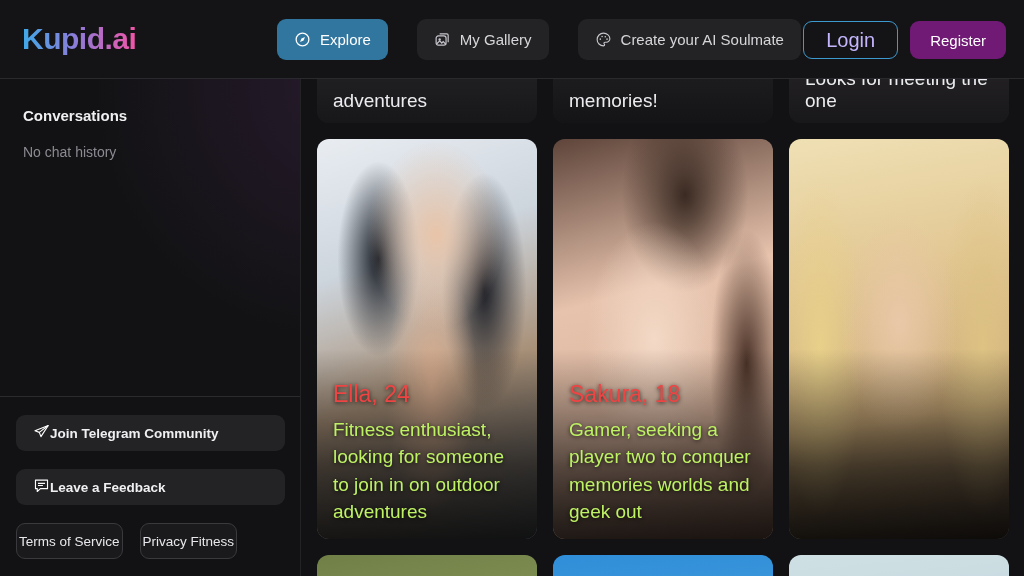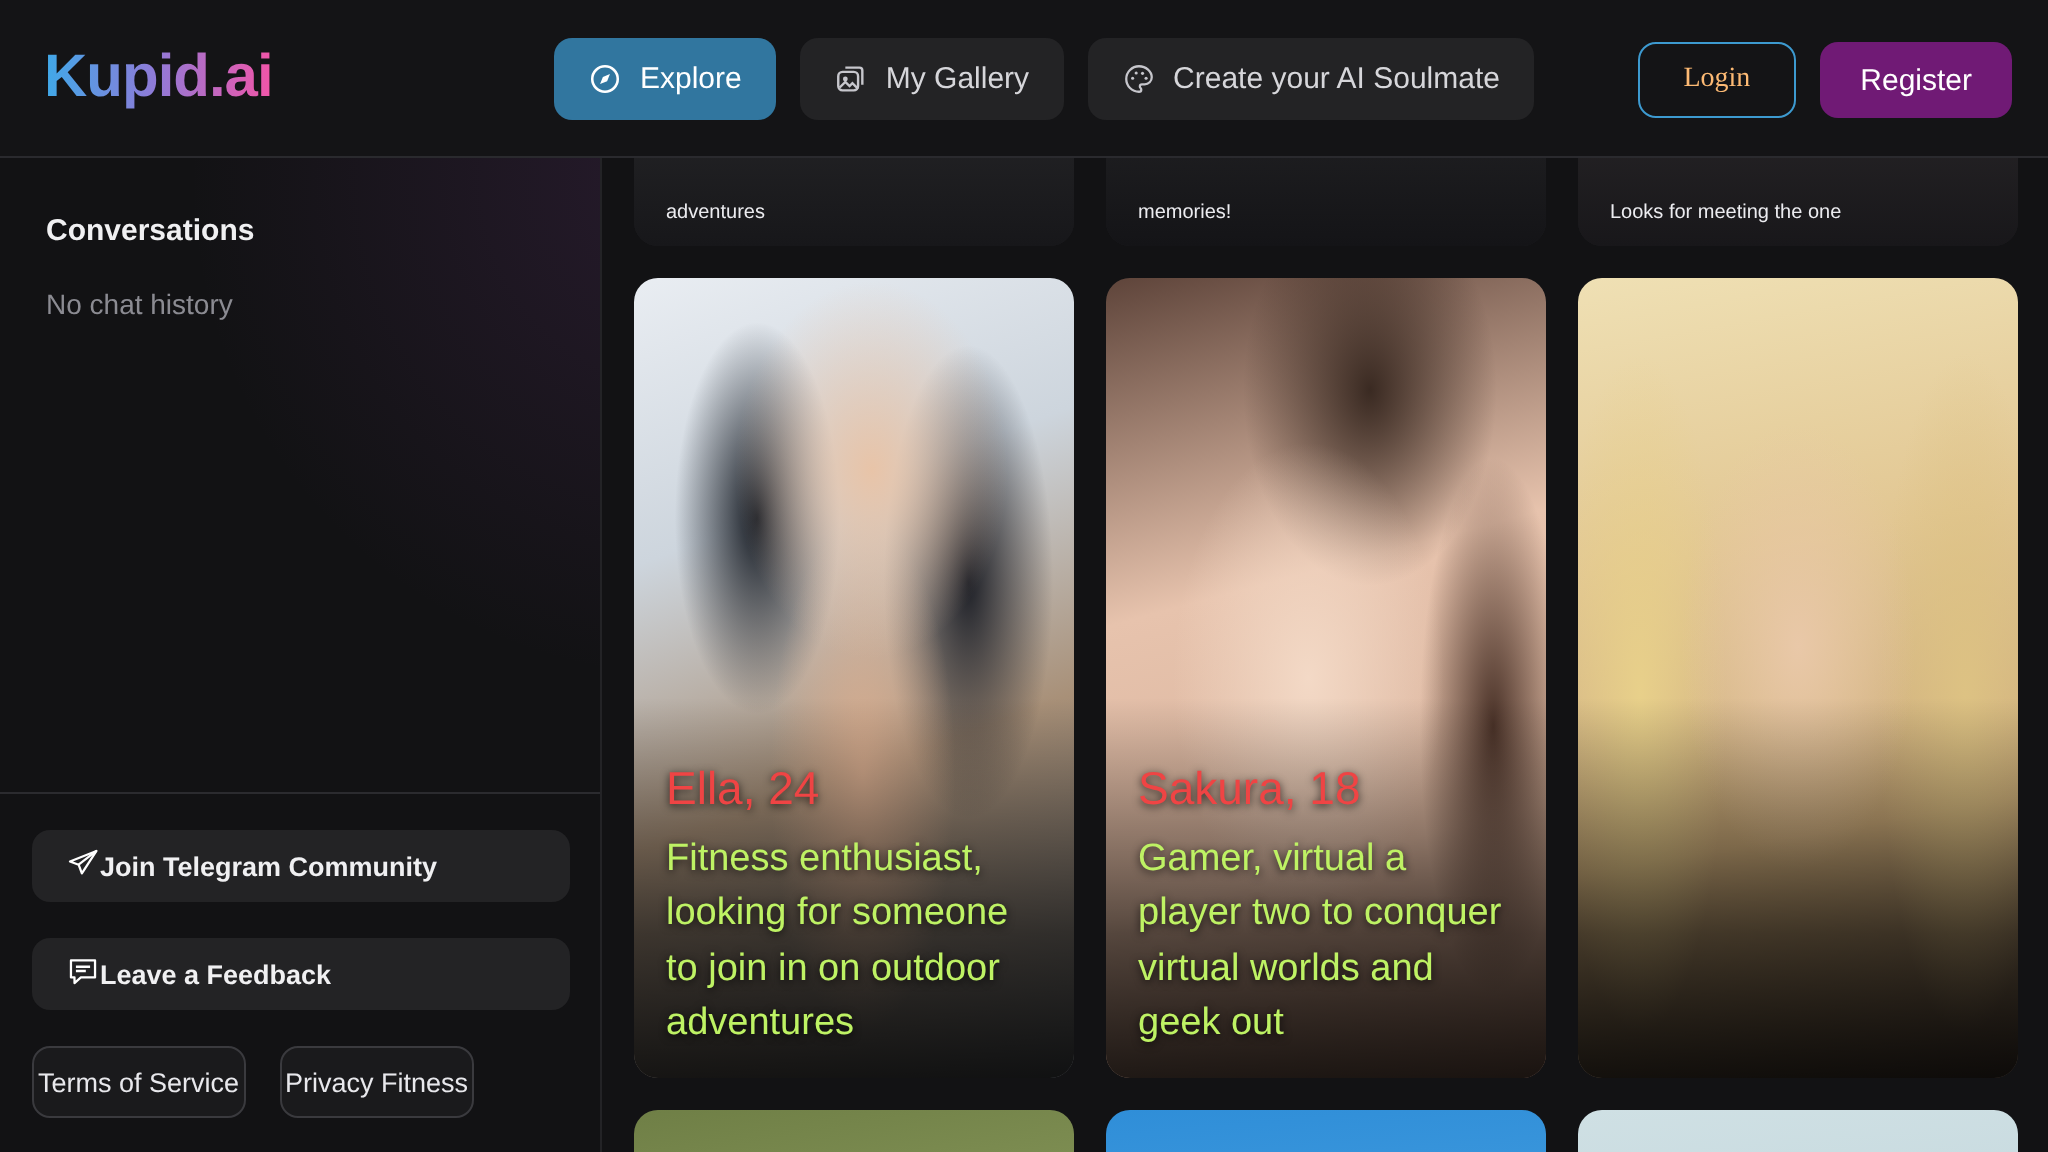--- a/index.html
+++ b/index.html
@@ -21,41 +21,41 @@
   }
   .logo {
     position: absolute; left: 22px; top: 50%; transform: translateY(-50%);
     font-size: 30px; font-weight: bold; letter-spacing: -0.5px;
     background: linear-gradient(90deg, #3fa9e8 0%, #8e7bd8 48%, #f255a8 100%);
     -webkit-background-clip: text; background-clip: text;
     -webkit-text-fill-color: transparent; color: #c06ac0;
   }
   .nav {
     position: absolute; left: 277px; top: 19px;
-    display: flex; align-items: center; gap: 12px;
+    display: flex; align-items: center; gap: 29px;
   }
   .nav-btn {
     display: flex; align-items: center; gap: 9px;
     height: 41px; padding: 0 17px;
     border-radius: 9px;
     background: #232325;
     color: #d6d6da; font-size: 15px;
     border: none; cursor: pointer; white-space: nowrap;
   }
   .nav-btn.active { background: #31769f; color: #ffffff; }
   .nav-btn svg { display: block; }
 
   .auth {
     position: absolute; right: 18px; top: 21px;
     display: flex; align-items: center; gap: 12px;
   }
   .btn-login {
     height: 38px; padding: 0 22px; border-radius: 9px;
     background: transparent; border: 1.5px solid #3d9ad0;
-    color: #fdba74; font-size: 14px; cursor: pointer; font-family: Liberation Serif, serif;
+    color: #c4b5fd; font-size: 20px; cursor: pointer;
   }
   .btn-register {
     height: 38px; padding: 0 20px; border-radius: 9px;
     background: #701a75; border: none;
     color: #ffffff; font-size: 15px; cursor: pointer; text-align: center;
   }
 
   
   .sidebar {
     position: absolute; left: 0; top: 79px; width: 301px; height: 497px;
@@ -123,21 +123,21 @@
   .card-name {
     font-size: 23px; color: #ef4444; margin-bottom: 8px;
     text-shadow: 0 1px 4px rgba(0,0,0,0.8);
   }
   .card-desc {
     font-size: 19px; line-height: 1.45; color: #bef264;
     text-shadow: 0 1px 4px rgba(0,0,0,0.8);
   }
   .card-cut-text {
     position: absolute; left: 16px; bottom: 11px; right: 14px;
-    font-size: 10px; color: #ececf0;
+    font-size: 19px; color: #ececf0;
   }
 
   
   .img-ella {
     background:
       radial-gradient(ellipse 50% 38% at 54% 24%, #e8c4a8 0%, rgba(232,196,168,0) 62%),
       radial-gradient(ellipse 30% 46% at 52% 62%, #d9ae90 0%, rgba(217,174,144,0) 70%),
       radial-gradient(ellipse 26% 34% at 28% 30%, #151a22 0%, rgba(21,26,34,0) 72%),
       radial-gradient(ellipse 26% 40% at 76% 38%, #1d1f26 0%, rgba(29,31,38,0) 74%),
       linear-gradient(160deg, #e9edf2 0%, #cdd5dd 30%, #a89078 60%, #5b5f63 100%);
@@ -277,21 +277,21 @@
           <div class="card-name">Ella, 24</div>
           <div class="card-desc">Fitness enthusiast, looking for someone to join in on outdoor adventures</div>
         </div>
       </div>
 
       <div class="card tall">
         <div class="card-img img-sakura"></div>
         <div class="card-overlay"></div>
         <div class="card-body">
           <div class="card-name">Sakura, 18</div>
-          <div class="card-desc">Gamer, virtual a player two to conquer virtual worlds and geek out</div>
+          <div class="card-desc">Gamer, seeking a player two to conquer memories worlds and geek out</div>
         </div>
       </div>
 
       <div class="card tall">
         <div class="card-img img-chloe"></div>
         <div class="card-overlay"></div>
       </div>
 
       <div class="card tall">
         <div class="card-img img-bot1"></div>

